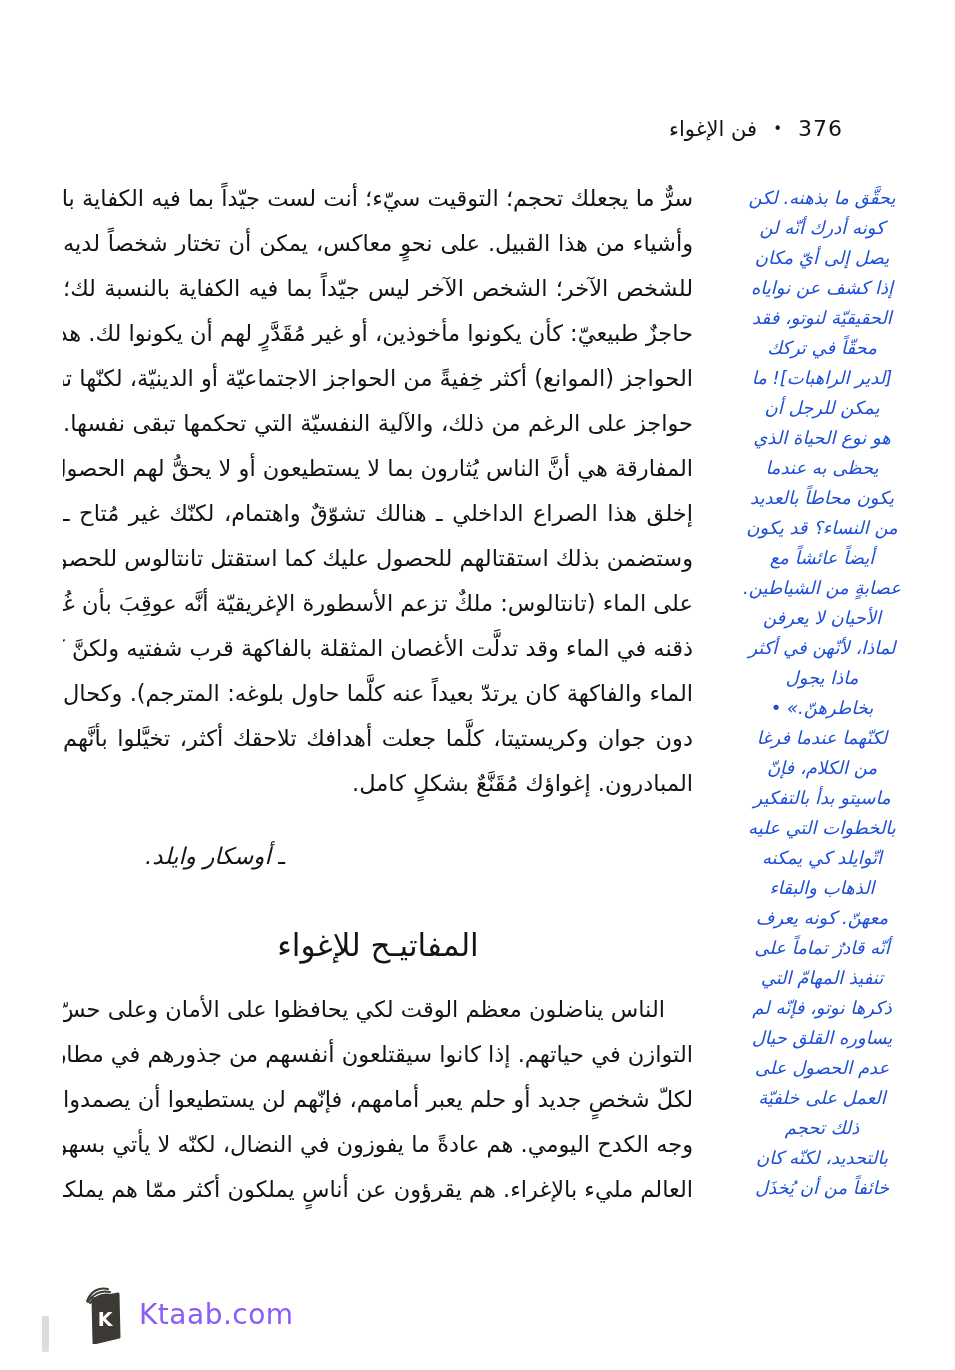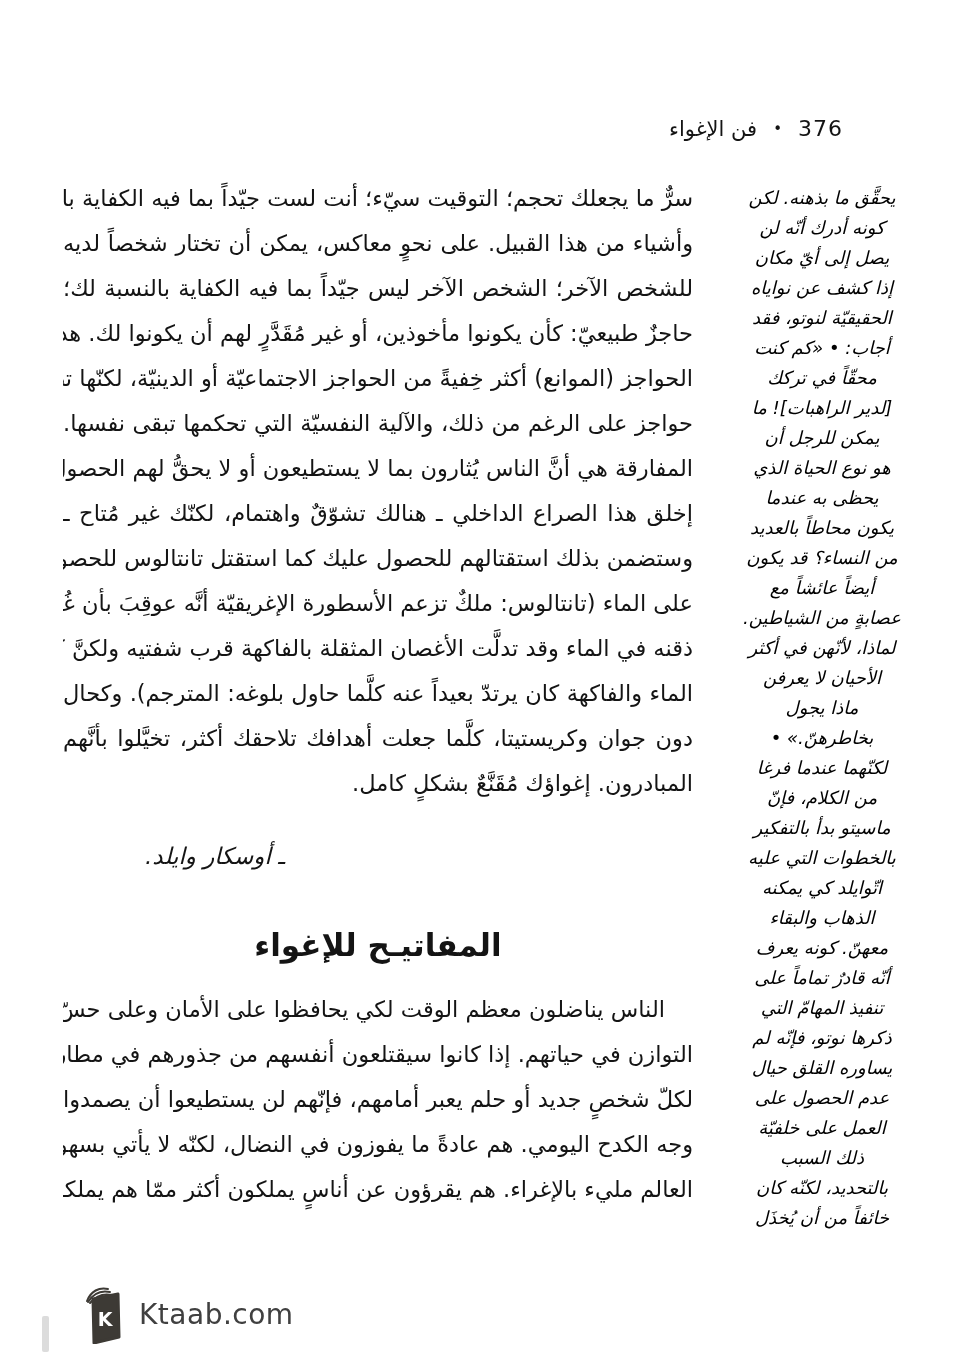--- a/index.html
+++ b/index.html
@@ -39,47 +39,47 @@
     margin:26px 70px 0 45px;
     font-style:italic; font-size:23px; line-height:49px;
     direction:rtl;
   }
   .quote-text { text-align:right; }
   .quote-attr { text-align:left;margin-left:37px; }
 
   
   .section-heading {
     margin-top:46px;
-    text-align:center; font-weight:bold; font-size:31px;
+    text-align:center; font-weight:normal; font-size:31px;
     direction:rtl;
   }
   .para2 { margin-top:24px; }
   .para2 .bline.indent { padding-right:28px; }
 
   
   .margin-col {
     position:absolute; left:701px; top:183px; width:242px;
-    direction:rtl; font-style:italic; color:#000000;
+    direction:rtl; font-style:italic; color:#1d4ed8;
   }
   .mline {
     font-size:18px; line-height:30px; text-align:center;
     white-space:nowrap; overflow:hidden;
   }
 
   
   .footer-sliver {
     position:absolute; left:42px; top:1316px; width:7px; height:36px;
     background:#dcdcdc; border-radius:2px;
   }
   .footer-logo {
     position:absolute; left:82px; top:1284px;
     display:flex; align-items:center; gap:15px;
   }
   .logo-text {
-    font-size:28px; color:#404040; letter-spacing:0.5px;
+    font-size:28px; color:#8b5cf6; letter-spacing:0.5px;
   }
 </style>
 </head>
 <body>
 
 <div class="page-header">
   <span class="pgnum">376</span>
   <span class="dot">•</span>
   <span>فن الإغواء</span>
 </div>
@@ -116,48 +116,47 @@
     <div class="bline">العالم مليء بالإغراء. هم يقرؤون عن أناسٍ يملكون أكثر ممّا هم يملكون. عن</div>
   </div>
 </div>
 
 <div class="margin-col">
   <div class="mline">يحقَّق ما بذهنه. لكن</div>
   <div class="mline">كونه أدرك أنّه لن</div>
   <div class="mline">يصل إلى أيّ مكان</div>
   <div class="mline">إذا كشف عن نواياه</div>
   <div class="mline">الحقيقيّة لنوتو، فقد</div>
-  <div class="mline">أجاب: • «كم كنت</div>
   <div class="mline">محقّاً في تركك</div>
   <div class="mline">[لدير الراهبات]! ما</div>
   <div class="mline">يمكن للرجل أن</div>
   <div class="mline">هو نوع الحياة الذي</div>
   <div class="mline">يحظى به عندما</div>
   <div class="mline">يكون محاطاً بالعديد</div>
   <div class="mline">من النساء؟ قد يكون</div>
   <div class="mline">أيضاً عائشاً مع</div>
   <div class="mline">عصابةٍ من الشياطين.</div>
+  <div class="mline">الأحيان لا يعرفن</div>
   <div class="mline">لماذا، لأنّهن في أكثر</div>
-  <div class="mline">الأحيان لا يعرفن</div>
   <div class="mline">ماذا يجول</div>
   <div class="mline">بخاطرهنّ.» •</div>
   <div class="mline">لكنّهما عندما فرغا</div>
   <div class="mline">من الكلام، فإنّ</div>
   <div class="mline">ماسيتو بدأ بالتفكير</div>
   <div class="mline">بالخطوات التي عليه</div>
   <div class="mline">اتّوايلد كي يمكنه</div>
   <div class="mline">الذهاب والبقاء</div>
   <div class="mline">معهنّ. كونه يعرف</div>
   <div class="mline">أنّه قادرٌ تماماً على</div>
   <div class="mline">تنفيذ المهامّ التي</div>
   <div class="mline">ذكرها نوتو، فإنّه لم</div>
   <div class="mline">يساوره القلق حيال</div>
   <div class="mline">عدم الحصول على</div>
   <div class="mline">العمل على خلفيّة</div>
-  <div class="mline">ذلك السبب</div>
+  <div class="mline">ذلك تحجم</div>
   <div class="mline">بالتحديد، لكنّه كان</div>
   <div class="mline">خائفاً من أن يُخذَل</div>
 </div>
 
 <div class="footer-sliver"></div>
 <div class="footer-logo">
   <svg width="42" height="60" viewBox="0 0 42 60" aria-hidden="true">
     <g fill="none" stroke="#3d3a35" stroke-width="2" stroke-linecap="round">
       <path d="M5,17 C9,7 17,3 26,5"></path>
       <path d="M6,18 C11,10 19,6 28,8"></path>

